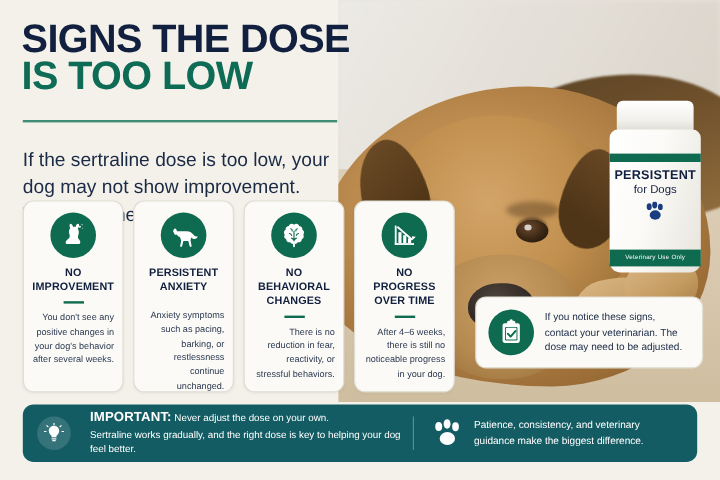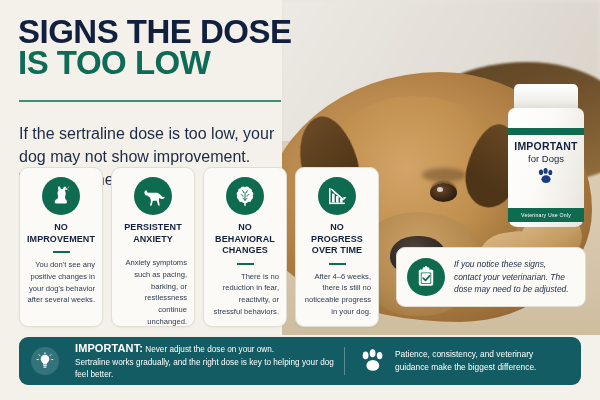--- a/index.html
+++ b/index.html
@@ -175,21 +175,21 @@
   }
   .card .rule { width:17px; height:2px; background:#0f6b4f; margin:6px 0 6px; }
   .card p {
     font-size:7.6px; line-height:1.55; color:#2c3a52; text-align:right;
   }
 
   
   .callout {
     position:absolute; left:396px; top:247px; width:190px; height:60px;
     background:#fbfaf6; border:1px solid #e0ddd3; border-radius:9px;
-    display:flex; align-items:center; gap:9px; padding:0 10px;font-style:italic;
+    display:flex; align-items:center; gap:9px; padding:0 10px;
   }
   .callout .circ {
     width:38px; height:38px; border-radius:50%; background:#0f6b4f;
     display:flex; align-items:center; justify-content:center; flex:none;
   }
   .callout p { font-size:8.4px; line-height:1.5; color:#1b2a45; }
 
   
   .footer {
     position:absolute; left:19px; top:337px; width:562px; height:48px;
@@ -233,21 +233,21 @@
   <div class="paw-b"></div>
   <div class="pill1"></div>
   <div class="pill2"></div>
   <div class="pill3"></div>
 </div>
 
 <div class="bottle">
   <div class="cap"></div>
   <div class="body"></div>
   <div class="stripe-top"></div>
-  <div class="brand">IMPORTANT</div>
+  <div class="brand">PERSISTENT</div>
   <div class="sub">for Dogs</div>
   <div class="pawmark">
     <svg width="20" height="16" viewBox="0 0 20 16">
       <ellipse cx="5" cy="4.2" rx="2.1" ry="2.8" fill="#1a3d80"></ellipse>
       <ellipse cx="9.6" cy="2.9" rx="2.1" ry="2.9" fill="#1a3d80"></ellipse>
       <ellipse cx="14.3" cy="4.4" rx="2" ry="2.7" fill="#1a3d80"></ellipse>
       <ellipse cx="10" cy="11.2" rx="4.6" ry="3.9" fill="#1a3d80"></ellipse>
     </svg>
   </div>
   <div class="band">

